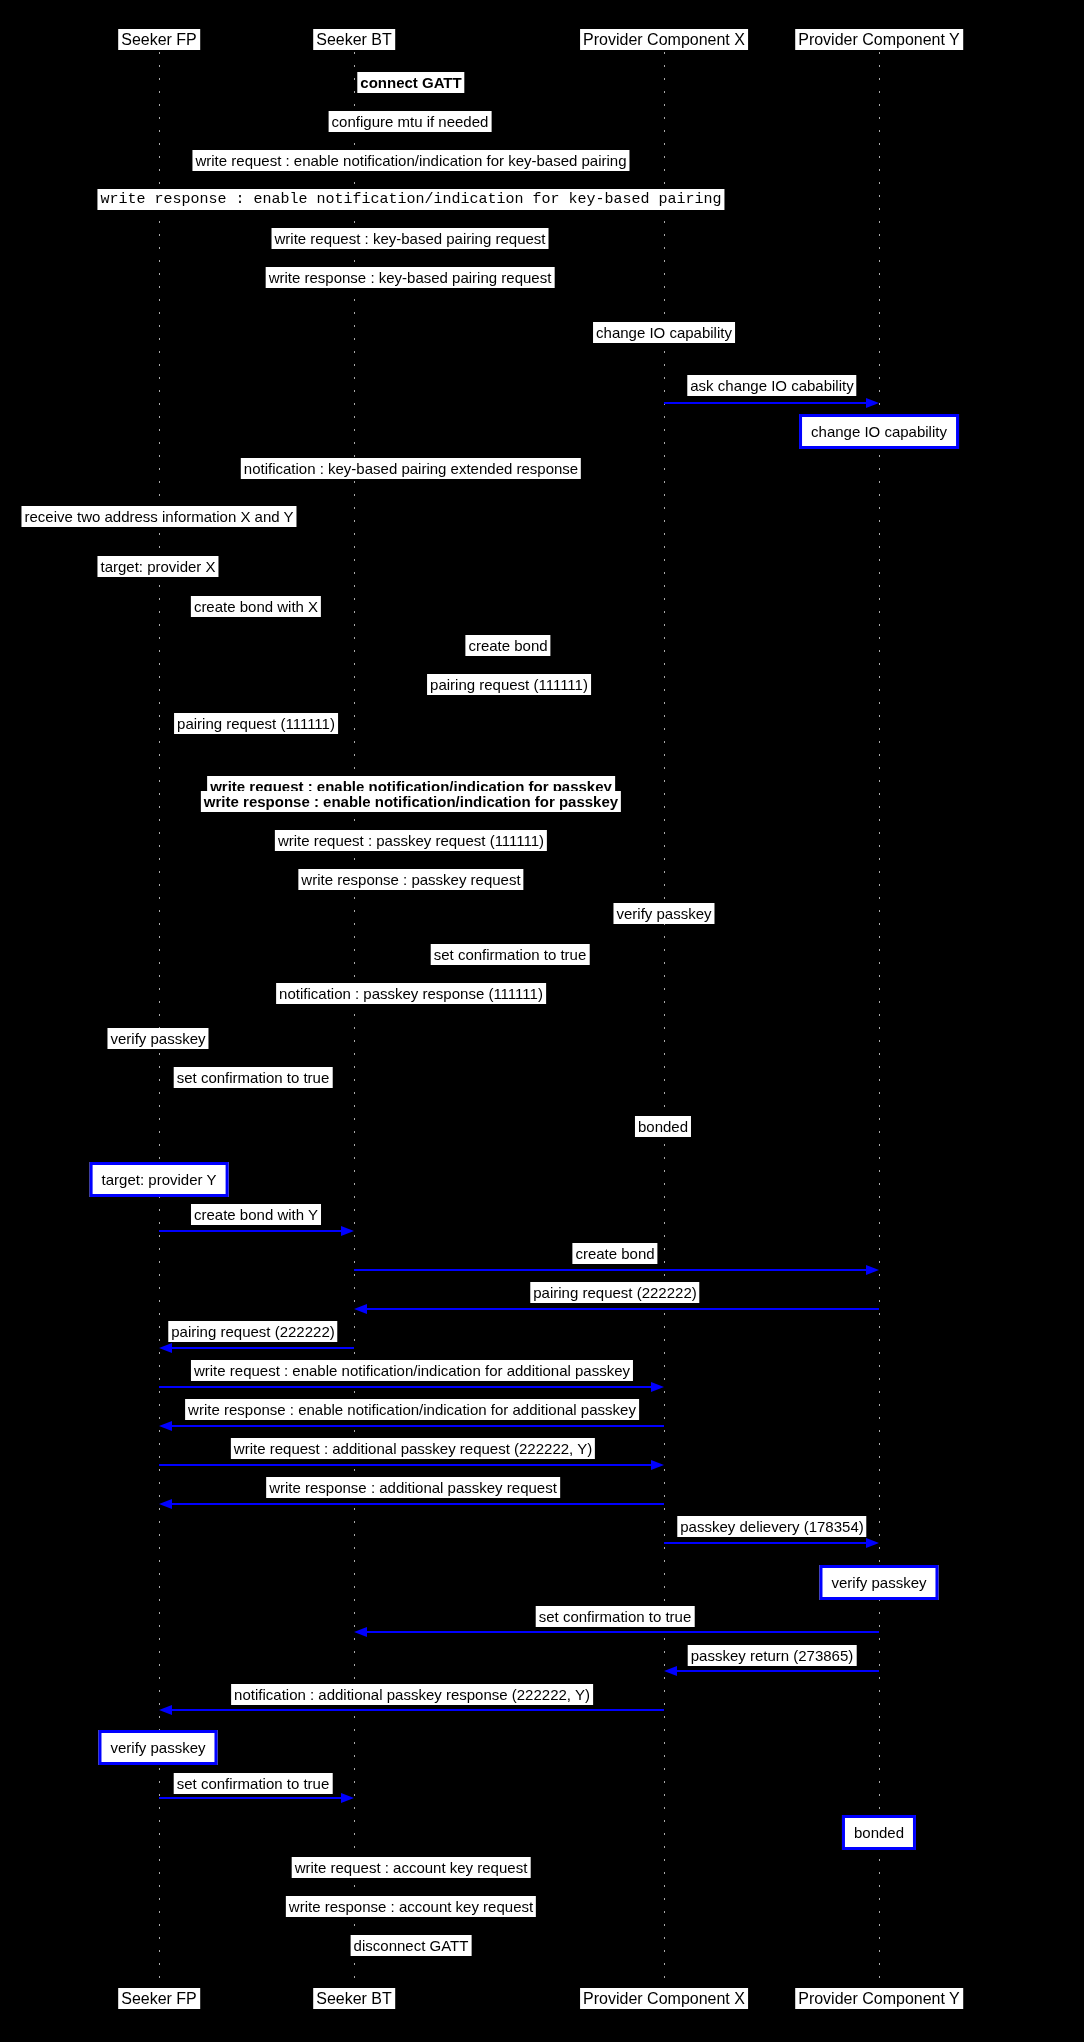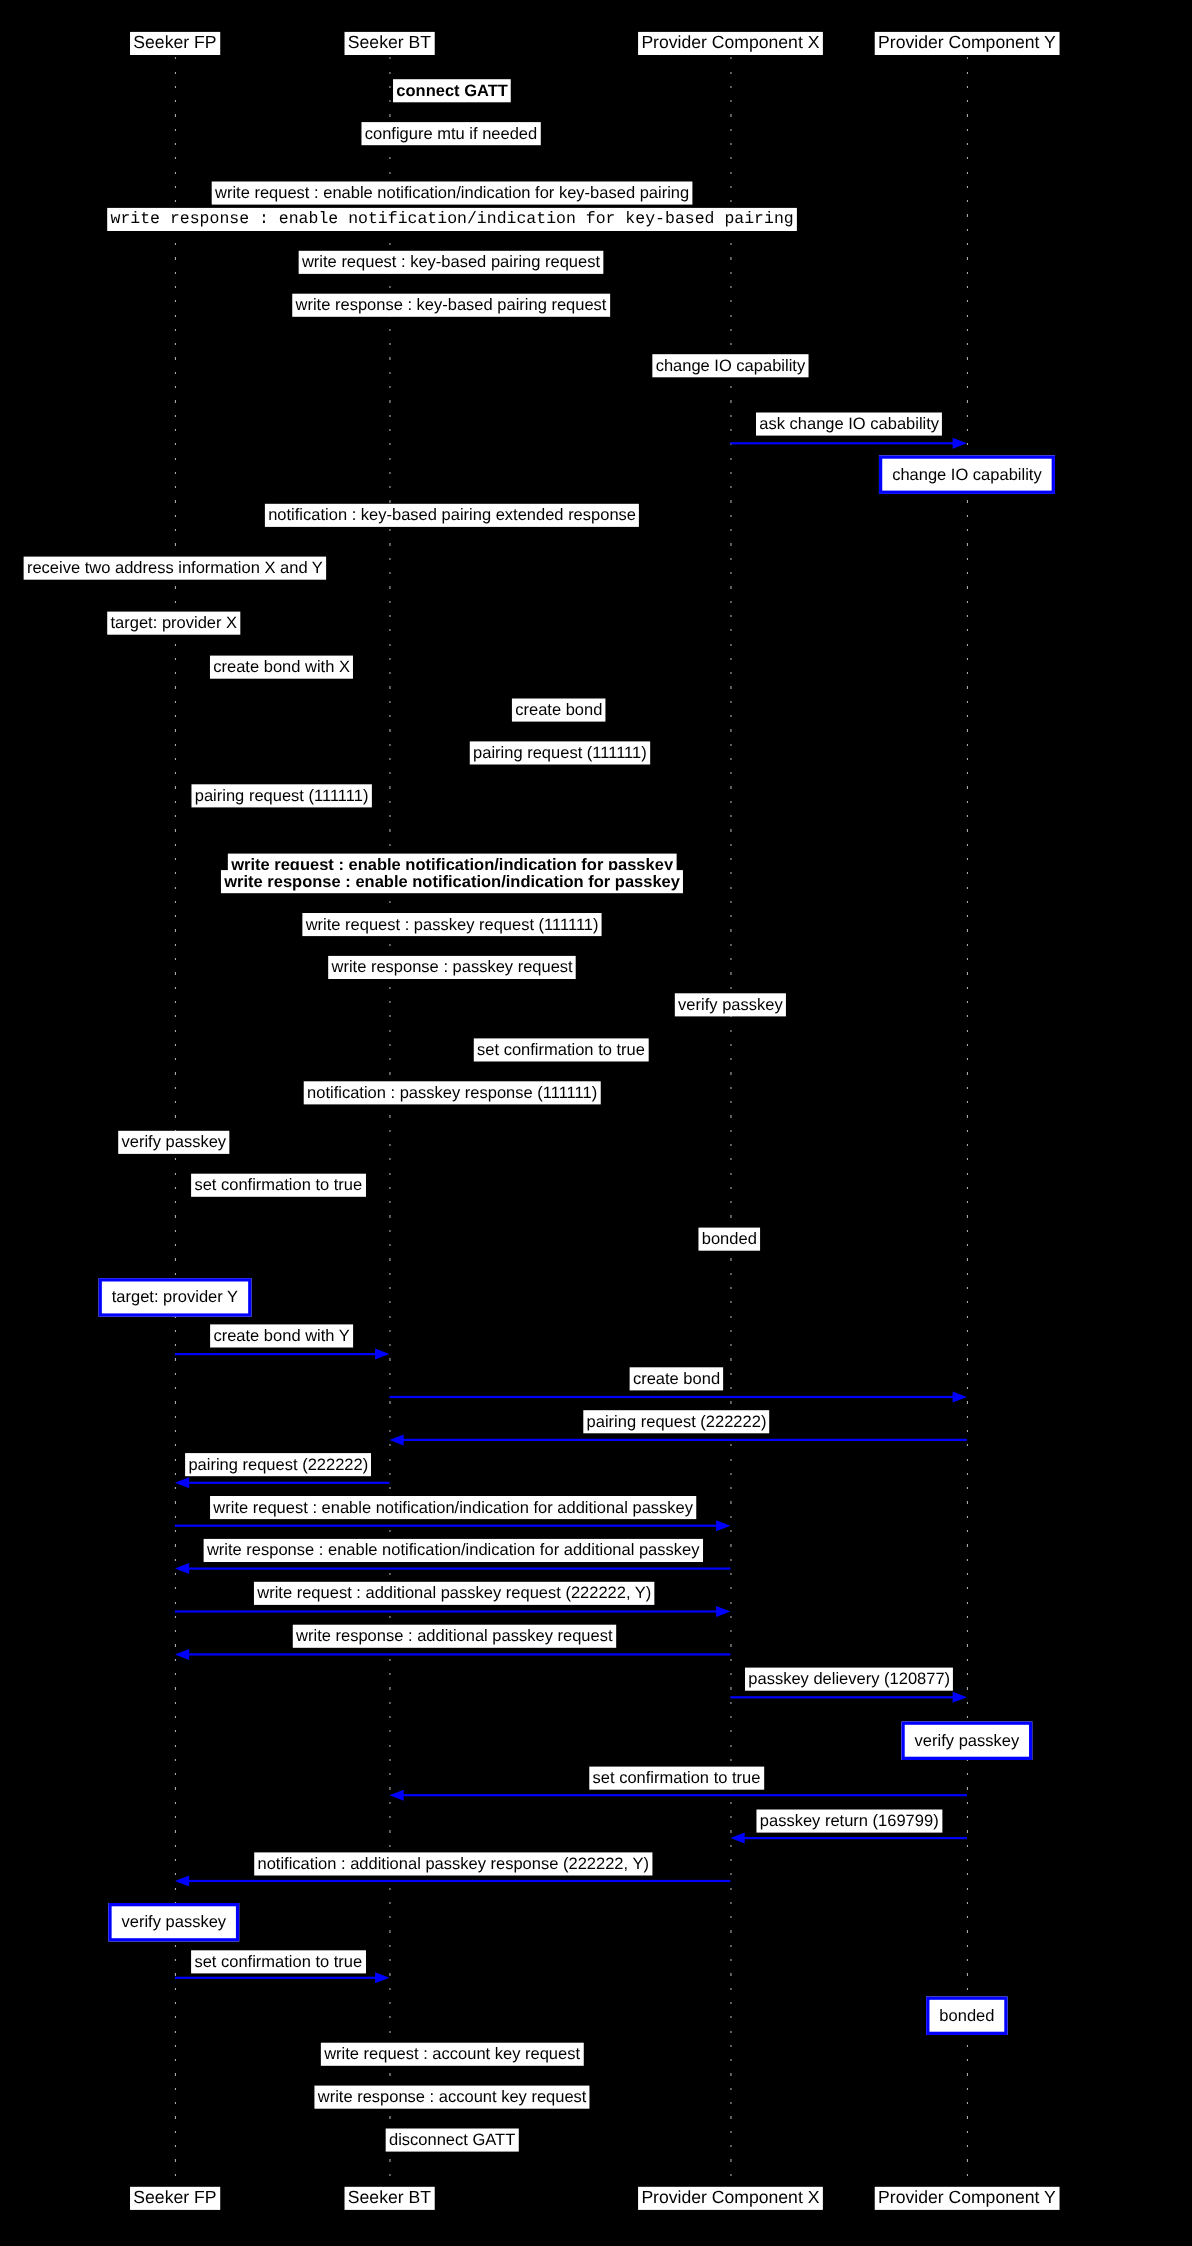--- a/index.html
+++ b/index.html
@@ -75,21 +75,21 @@
     <div class="participant-label" style="left: 159px; top: 29px;">Seeker FP</div>
     <div class="participant-label" style="left: 159px; top: 1988px;">Seeker FP</div>
     <div class="participant-label" style="left: 354px; top: 29px;">Seeker BT</div>
     <div class="participant-label" style="left: 354px; top: 1988px;">Seeker BT</div>
     <div class="participant-label" style="left: 664px; top: 29px;">Provider Component X</div>
     <div class="participant-label" style="left: 664px; top: 1988px;">Provider Component X</div>
     <div class="participant-label" style="left: 879px; top: 29px;">Provider Component Y</div>
     <div class="participant-label" style="left: 879px; top: 1988px;">Provider Component Y</div>
     <div class="msg-label" style="left: 411px; top: 72px; font-weight: bold;">connect GATT</div>
     <div class="msg-label" style="left: 410px; top: 111px;">configure mtu if needed</div>
-    <div class="msg-label" style="left: 411px; top: 150px; margin-top: 15px;">write request : enable notification/indication for key-based pairing</div>
+    <div class="msg-label" style="left: 411px; top: 150px;">write request : enable notification/indication for key-based pairing</div>
     <div class="msg-label" style="left: 411px; top: 189px; font-family: Liberation Mono, monospace;">write response : enable notification/indication for key-based pairing</div>
     <div class="msg-label" style="left: 410px; top: 228px;">write request : key-based pairing request</div>
     <div class="msg-label" style="left: 410px; top: 267px;">write response : key-based pairing request</div>
     <div class="msg-label" style="left: 664px; top: 322px;">change IO capability</div>
     <div class="msg-label" style="left: 772px; top: 375px;">ask change IO cabability</div>
     <div class="arrow-line" style="left: 664px; width: 211px; top: 402px;"></div>
     <div class="arrow-head dir-right" style="top: 398px; left: 866px;"></div>
     <div class="msg-label note" style="left: 879px; top: 414px;">change IO capability</div>
     <div class="msg-label" style="left: 411px; top: 458px;">notification : key-based pairing extended response</div>
     <div class="msg-label" style="left: 159px; top: 506px;">receive two address information X and Y</div>
@@ -126,28 +126,28 @@
     <div class="arrow-head dir-right" style="top: 1382px; left: 651px;"></div>
     <div class="msg-label" style="left: 412px; top: 1399px;">write response : enable notification/indication for additional passkey</div>
     <div class="arrow-line" style="left: 163px; width: 501px; top: 1425px;"></div>
     <div class="arrow-head dir-left" style="top: 1421px; left: 159px;"></div>
     <div class="msg-label" style="left: 413px; top: 1438px;">write request : additional passkey request (222222, Y)</div>
     <div class="arrow-line" style="left: 159px; width: 501px; top: 1464px;"></div>
     <div class="arrow-head dir-right" style="top: 1460px; left: 651px;"></div>
     <div class="msg-label" style="left: 413px; top: 1477px;">write response : additional passkey request</div>
     <div class="arrow-line" style="left: 163px; width: 501px; top: 1503px;"></div>
     <div class="arrow-head dir-left" style="top: 1499px; left: 159px;"></div>
-    <div class="msg-label" style="left: 772px; top: 1516px;">passkey delievery (120877)</div>
+    <div class="msg-label" style="left: 772px; top: 1516px;">passkey delievery (178354)</div>
     <div class="arrow-line" style="left: 664px; width: 211px; top: 1542px;"></div>
     <div class="arrow-head dir-right" style="top: 1538px; left: 866px;"></div>
     <div class="msg-label note" style="left: 879px; top: 1565px;">verify passkey</div>
     <div class="msg-label" style="left: 615px; top: 1606px;">set confirmation to true</div>
     <div class="arrow-line" style="left: 358px; width: 521px; top: 1631px;"></div>
     <div class="arrow-head dir-left" style="top: 1627px; left: 354px;"></div>
-    <div class="msg-label" style="left: 772px; top: 1645px;">passkey return (169799)</div>
+    <div class="msg-label" style="left: 772px; top: 1645px;">passkey return (273865)</div>
     <div class="arrow-line" style="left: 668px; width: 211px; top: 1670px;"></div>
     <div class="arrow-head dir-left" style="top: 1666px; left: 664px;"></div>
     <div class="msg-label" style="left: 412px; top: 1684px;">notification : additional passkey response (222222, Y)</div>
     <div class="arrow-line" style="left: 163px; width: 501px; top: 1709px;"></div>
     <div class="arrow-head dir-left" style="top: 1705px; left: 159px;"></div>
     <div class="msg-label note" style="left: 158px; top: 1730px;">verify passkey</div>
     <div class="msg-label" style="left: 253px; top: 1773px;">set confirmation to true</div>
     <div class="arrow-line" style="left: 159px; width: 191px; top: 1797px;"></div>
     <div class="arrow-head dir-right" style="top: 1793px; left: 341px;"></div>
     <div class="msg-label note" style="left: 879px; top: 1815px;">bonded</div>

